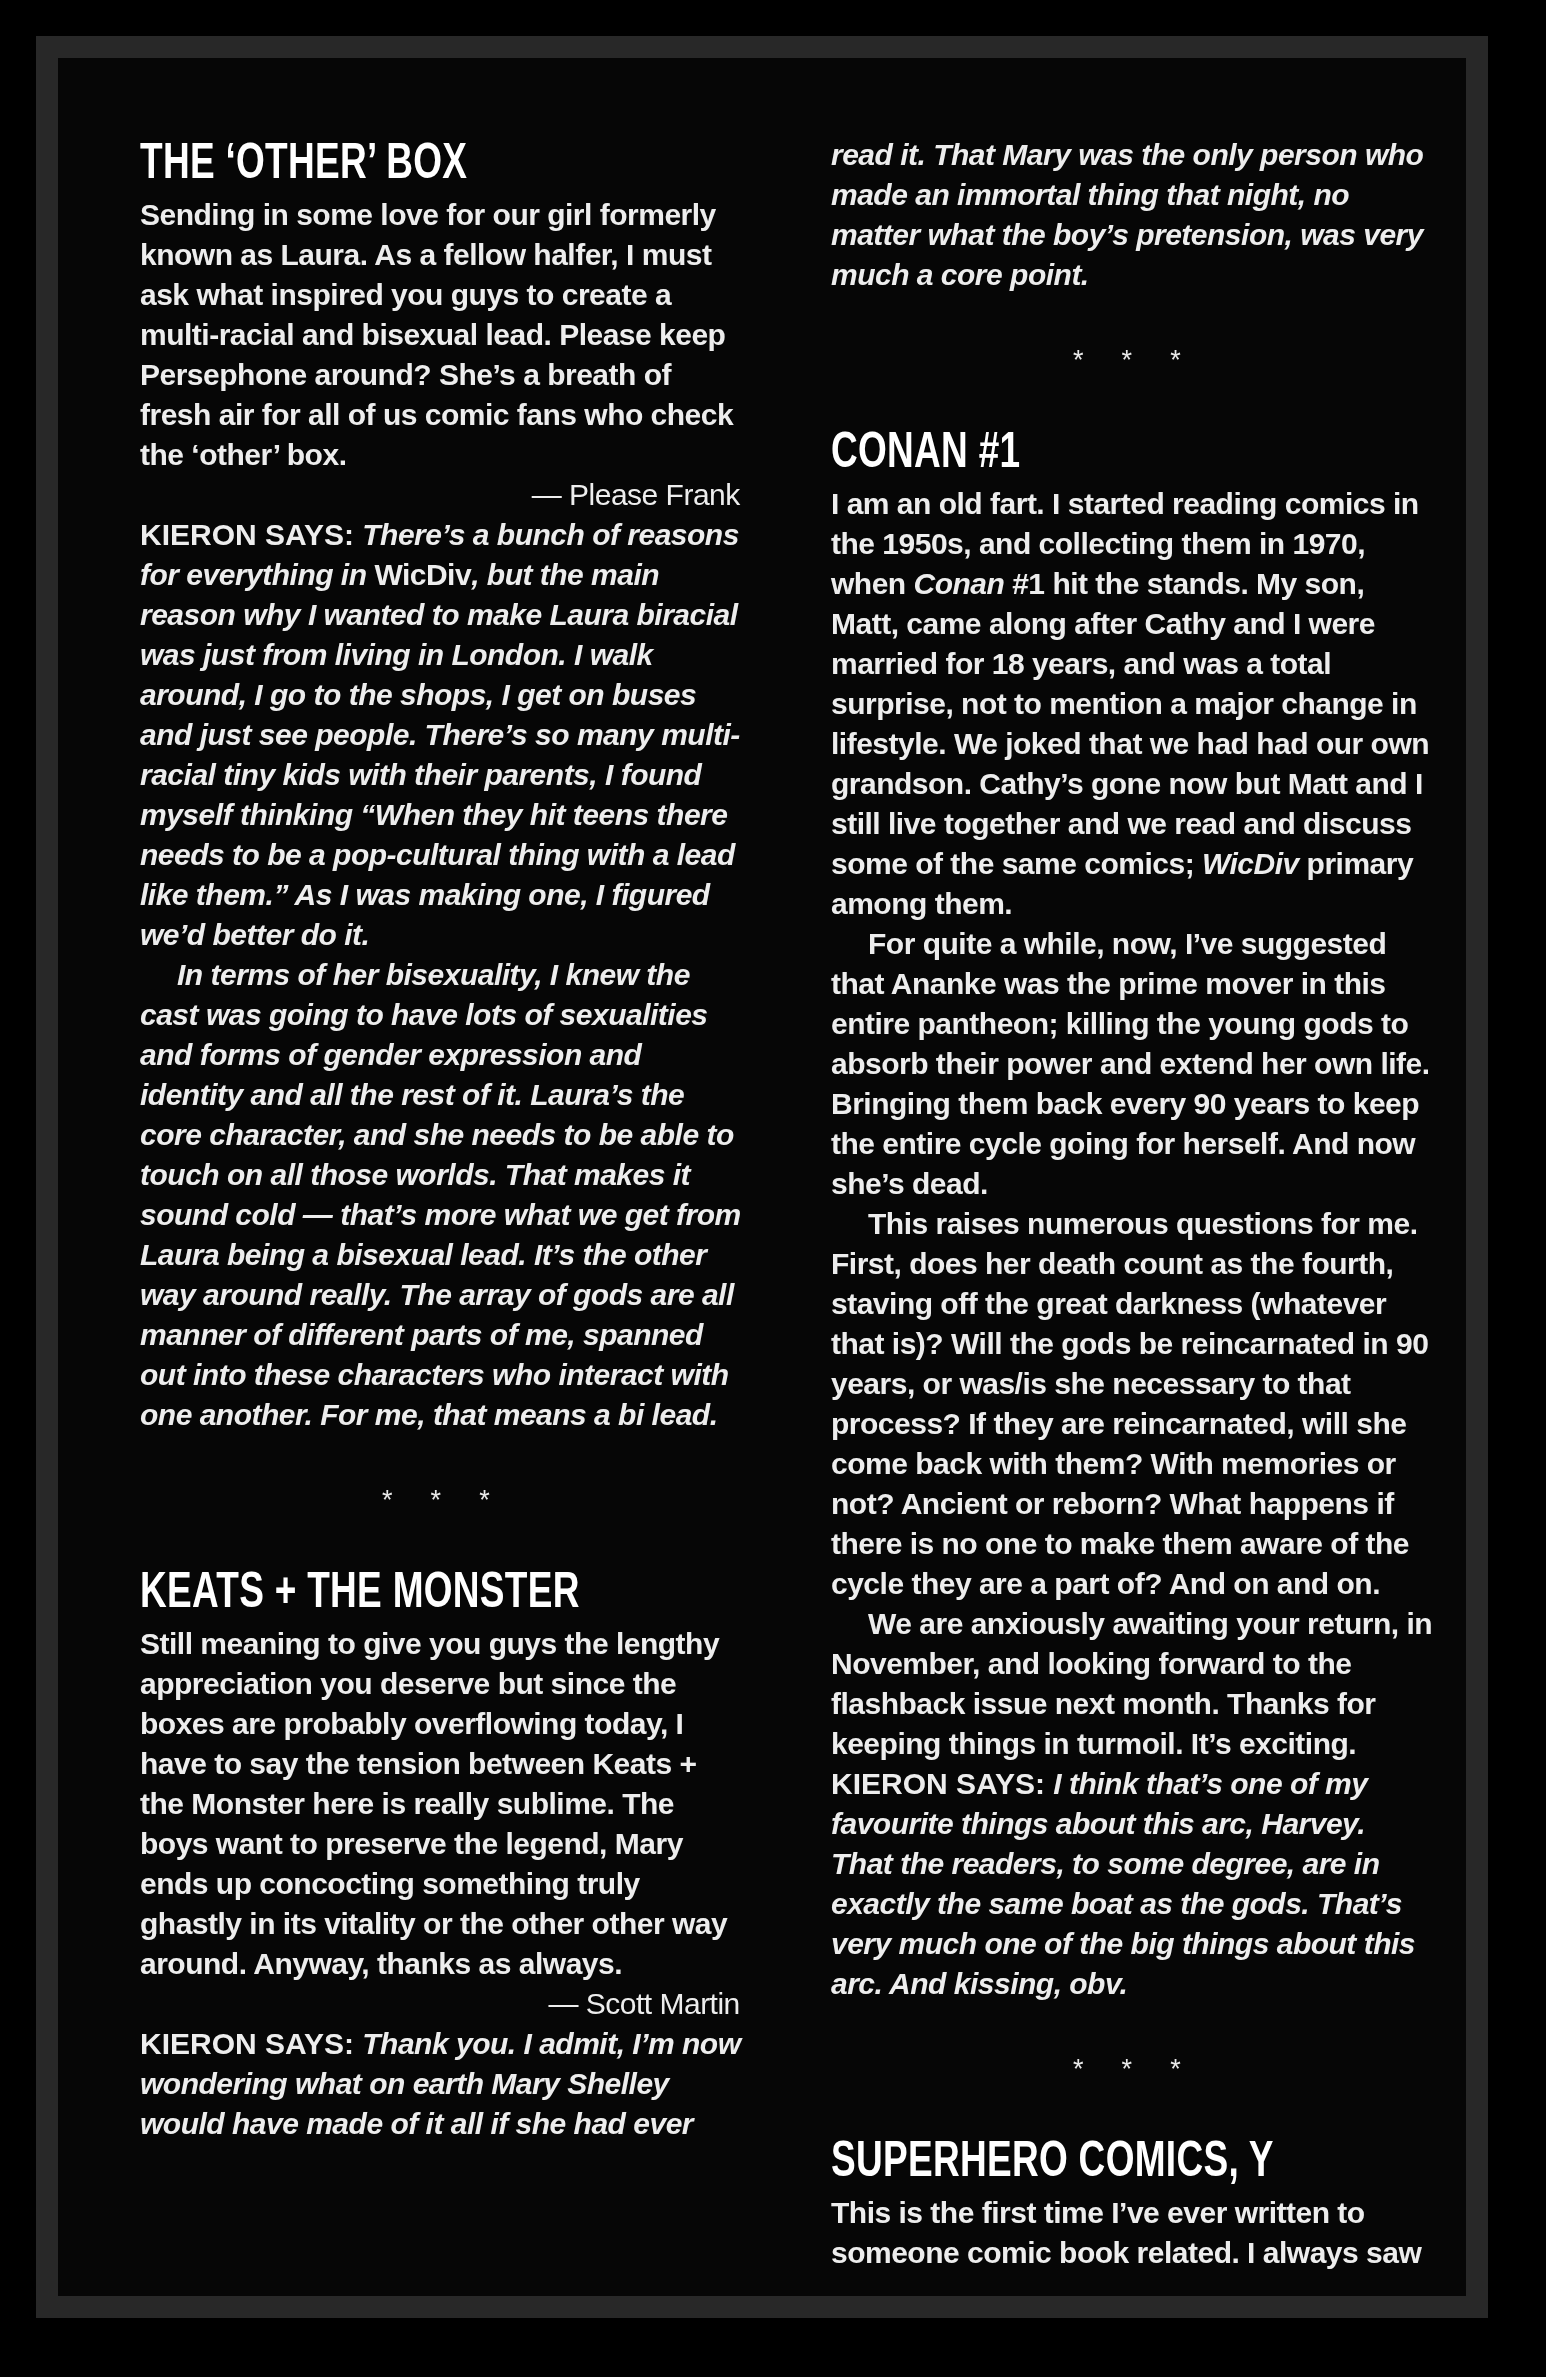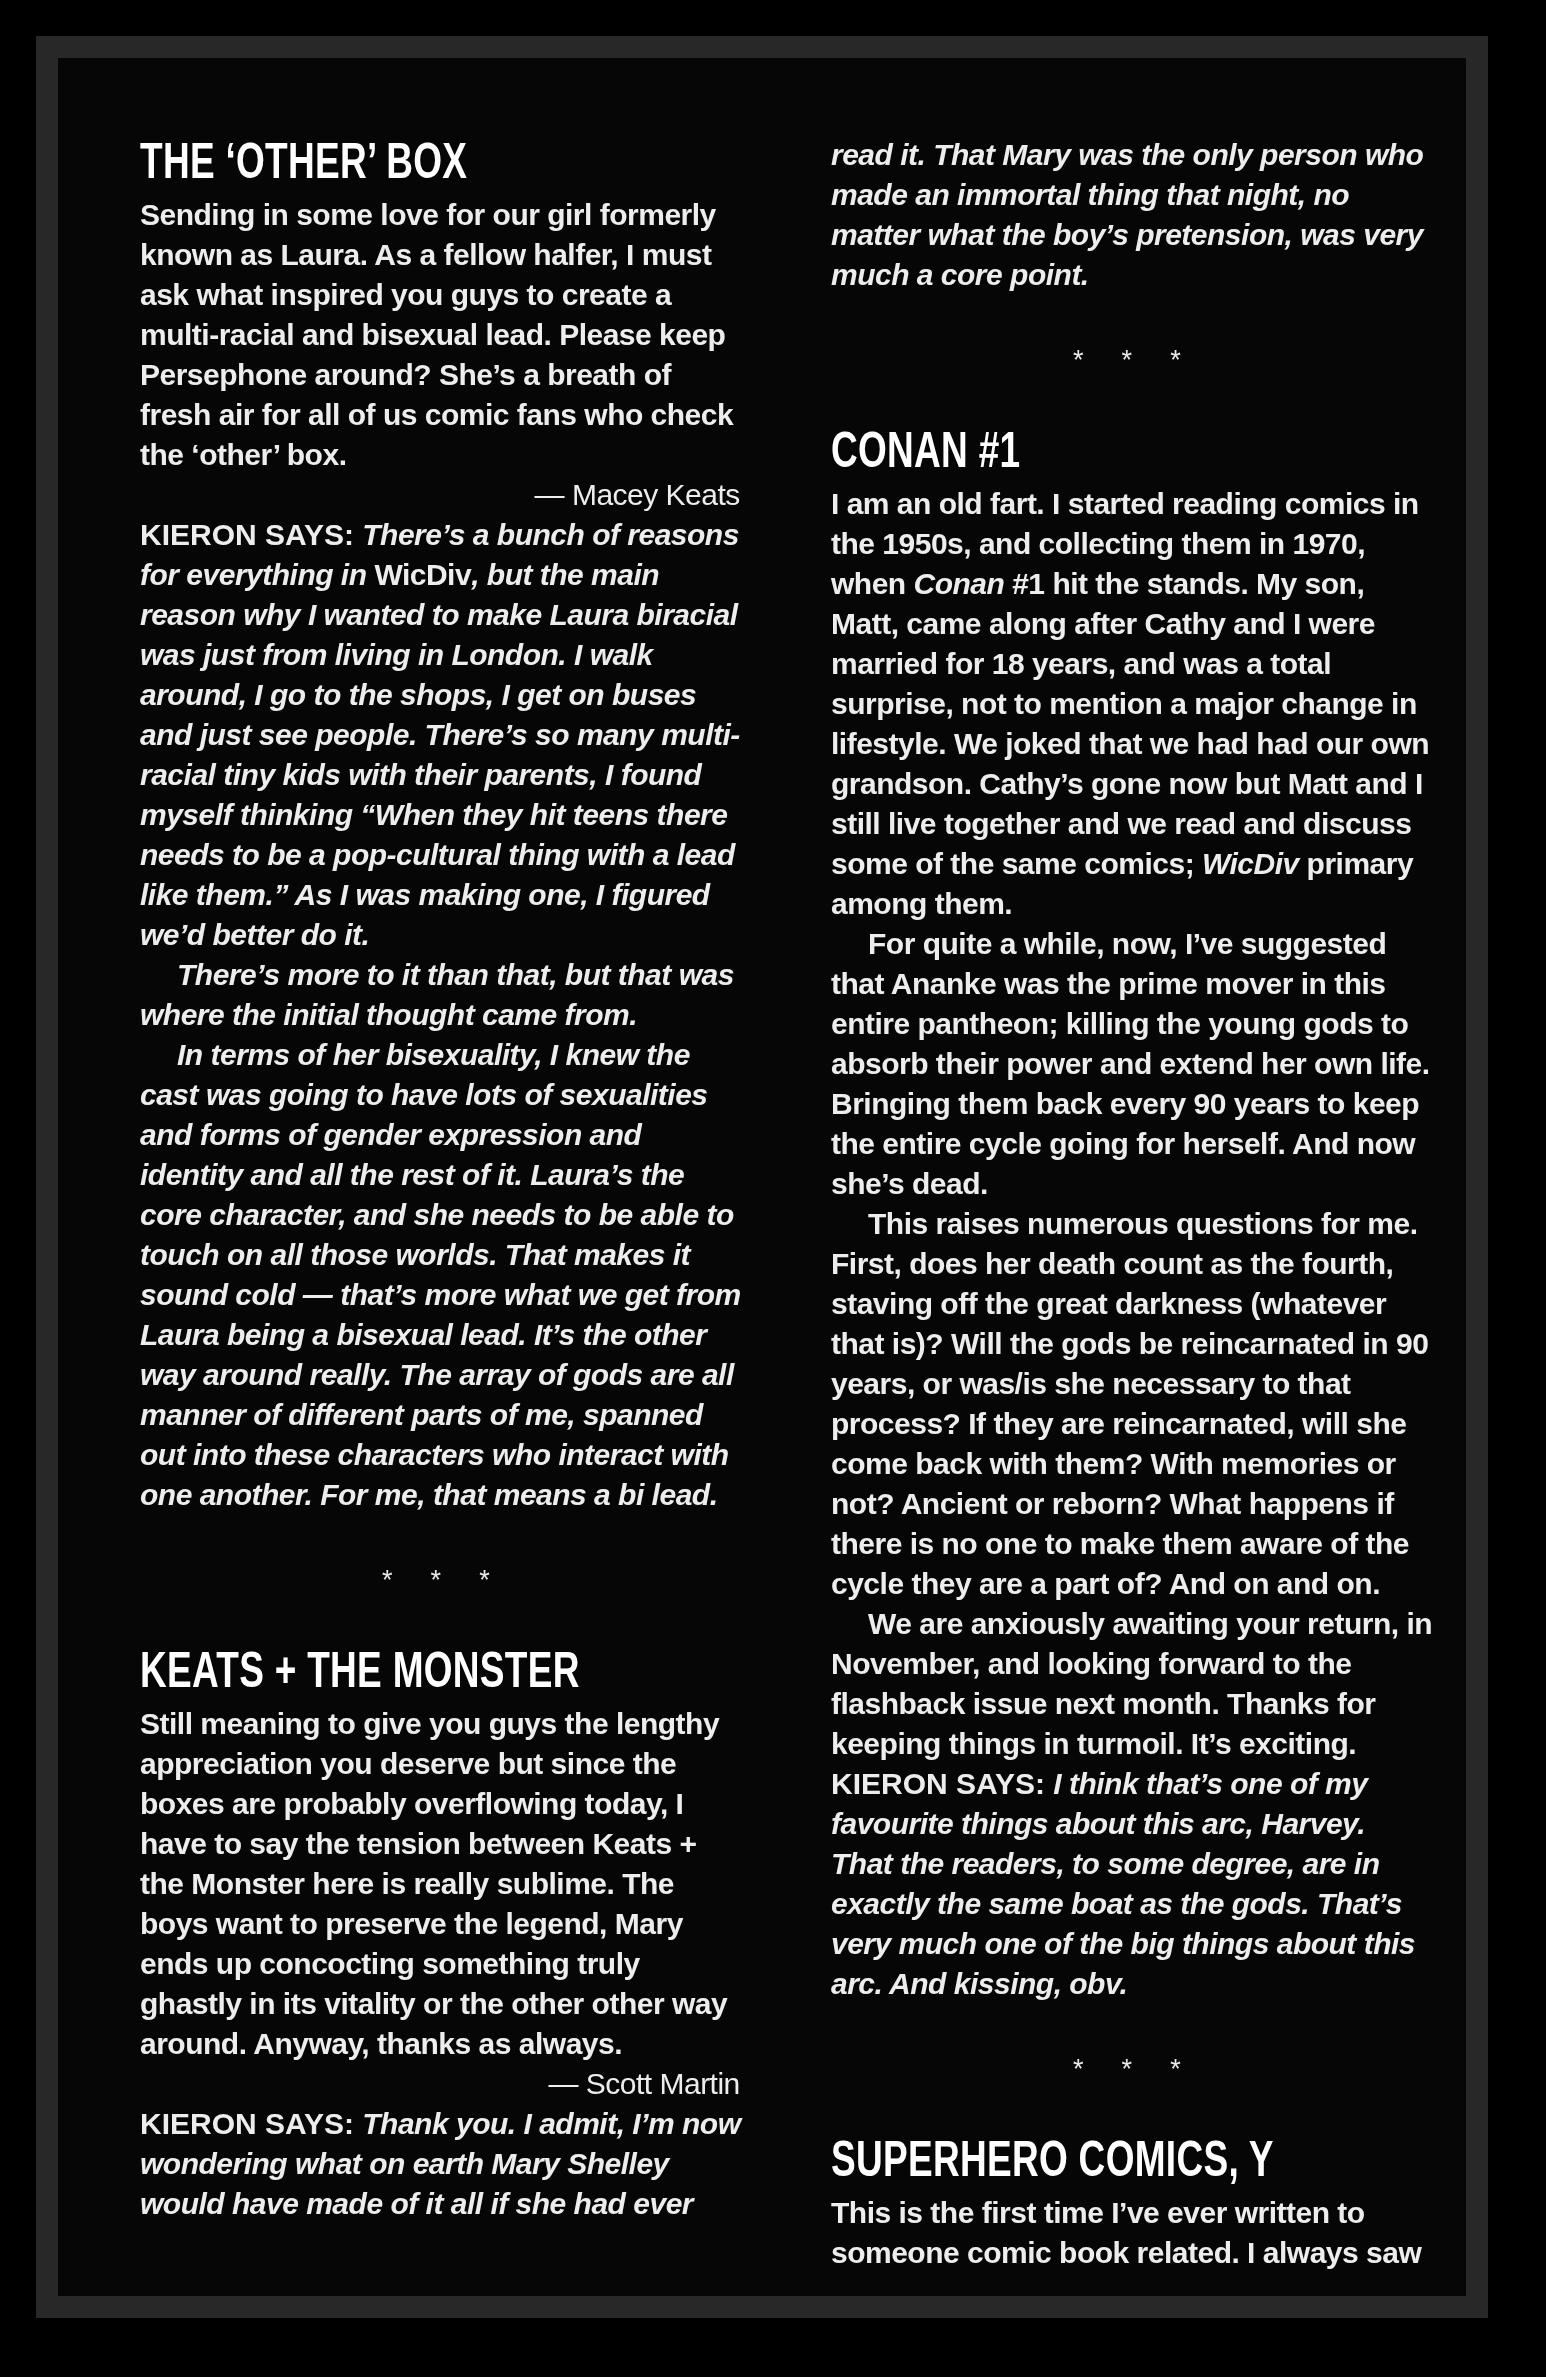--- a/index.html
+++ b/index.html
@@ -73,23 +73,22 @@
   }
 </style>
 </head>
 <body>
 
 <div class="frame">
   <div class="content">
     <div class="col">
         <h2 class="heading"><span class="cond">THE ‘OTHER’ BOX</span></h2>
         <p class="para letter"><span class="seg-roman">Sending in some love for our girl formerly known as Laura. As a fellow halfer, I must ask what inspired you guys to create a multi-racial and bisexual lead. Please keep Persephone around? She’s a breath of fresh air for all of us comic fans who check the ‘other’ box.</span></p>
-        <div class="sig">— Macey Keats</div>
+        <div class="sig">— Please Frank</div>
         <p class="para reply reply-start"><span class="seg-bold">KIERON SAYS: </span><span class="seg-italic">There’s a bunch of reasons for everything in </span><span class="seg-roman">WicDiv</span><span class="seg-italic">, but the main reason why I wanted to make Laura biracial was just from living in London. I walk around, I go to the shops, I get on buses and just see people. There’s so many multi-racial tiny kids with their parents, I found myself thinking “When they hit teens there needs to be a pop-cultural thing with a lead like them.” As I was making one, I figured we’d better do it.</span></p>
-        <p class="para reply indent"><span class="seg-italic">There’s more to it than that, but that was where the initial thought came from.</span></p>
         <p class="para reply indent"><span class="seg-italic">In terms of her bisexuality, I knew the cast was going to have lots of sexualities and forms of gender expression and identity and all the rest of it. Laura’s the core character, and she needs to be able to touch on all those worlds. That makes it sound cold — that’s more what we get from Laura being a bisexual lead. It’s the other way around really. The array of gods are all manner of different parts of me, spanned out into these characters who interact with one another. For me, that means a bi lead.</span></p>
         <div class="sep">* * *</div>
         <h2 class="heading"><span class="cond">KEATS + THE MONSTER</span></h2>
         <p class="para letter"><span class="seg-roman">Still meaning to give you guys the lengthy appreciation you deserve but since the boxes are probably overflowing today, I have to say the tension between Keats + the Monster here is really sublime. The boys want to preserve the legend, Mary ends up concocting something truly ghastly in its vitality or the other other way around. Anyway, thanks as always.</span></p>
         <div class="sig">— Scott Martin</div>
         <p class="para reply reply-start"><span class="seg-bold">KIERON SAYS: </span><span class="seg-italic">Thank you. I admit, I’m now wondering what on earth Mary Shelley would have made of it all if she had ever</span></p>
       </div>
     <div class="col">
         <p class="para reply"><span class="seg-italic">read it. That Mary was the only person who made an immortal thing that night, no matter what the boy’s pretension, was very much a core point.</span></p>
         <div class="sep">* * *</div>

